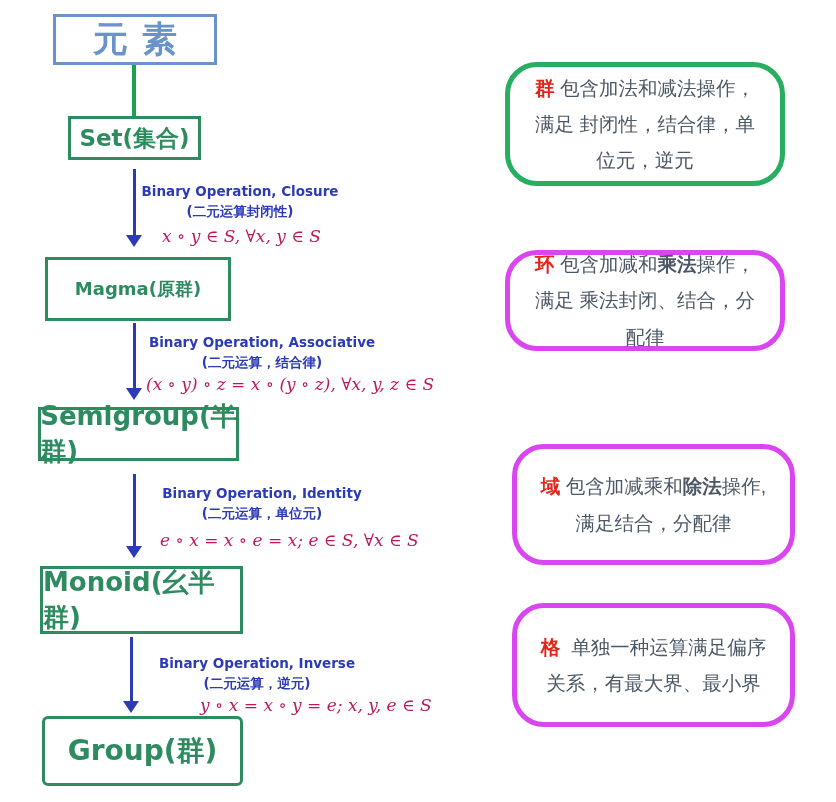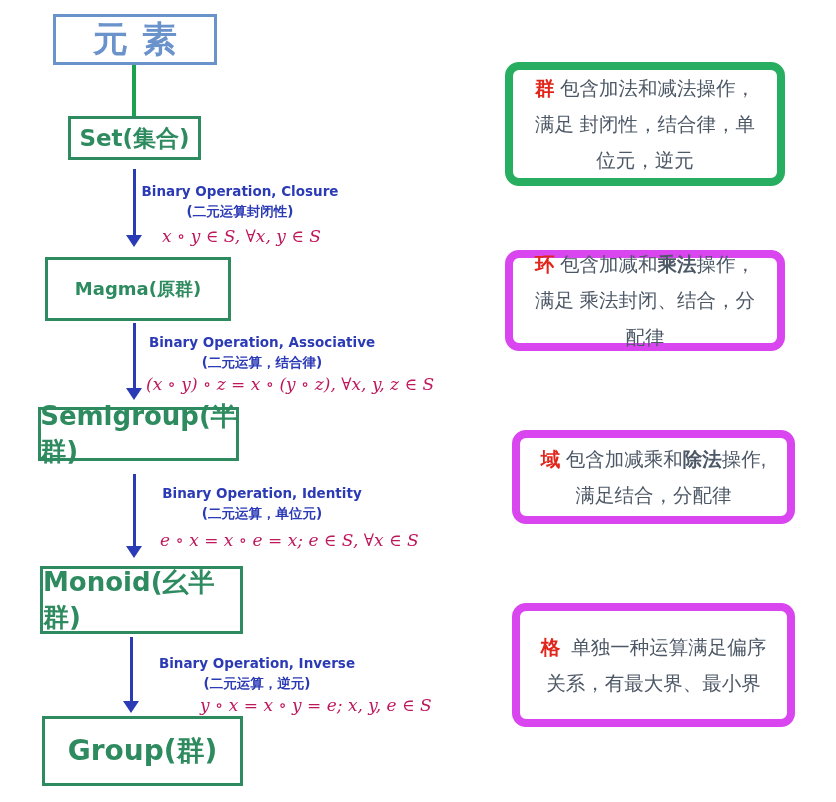--- a/index.html
+++ b/index.html
@@ -31,21 +31,21 @@
     font-size:13.5px;line-height:1.45;font-family:"DejaVu Sans",sans-serif;
   }
   .edge-label .zh{font-weight:600;}
   
   .formula{
     position:absolute;color:#be185d;font-family:"DejaVu Serif",serif;
     font-style:italic;font-size:17px;white-space:nowrap;
   }
   
   .note{
-    position:absolute;box-sizing:border-box;border:8px solid #d946ef;border-radius:14px;
+    position:absolute;box-sizing:border-box;border:5px solid #d946ef;border-radius:32px;
     display:flex;align-items:center;justify-content:center;background:#fff;
     padding:10px 17px;
   }
   .note-strong{border-color:#27ae60;}
   .note .txt{
     text-align:center;color:#4d5866;font-size:19.5px;line-height:1.85;
     white-space:pre-wrap;font-family:"Liberation Sans",sans-serif;
   }
   .note .term{color:#e1251b;font-weight:700;}
   .note .b{font-weight:700;}
@@ -110,33 +110,33 @@
   <div class="arrow" style="left:123px;top:637px;height:76px;">
     <div class="shaft"></div>
     <div class="head"></div>
   </div>
   <div class="edge-label" style="left:142px;top:654px;width:230px;">
     <div class="en">Binary Operation, Inverse</div>
     <div class="zh">(二元运算，逆元)</div>
   </div>
   <div class="formula" style="left:200px;top:695px;">y ∘ x = x ∘ y = e; x, y, e ∈ S</div>
 
-  <div class="node" style="left:42px;top:716px;width:201px;height:70px;font-size:28px;">
+  <div class="node" style="left:42px;top:716px;width:201px;height:70px;font-size:28px;border-radius:6px;">
     <span>Group(群)</span>
   </div>
 
   <div class="note note-strong" style="left:505px;top:62px;width:280px;height:124px;">
     <div class="txt"><span class="term">群</span><span> 包含加法和减法操作，满足 封闭性，结合律，单位元，逆元</span></div>
   </div>
 
   <div class="note" style="left:505px;top:250px;width:280px;height:101px;">
     <div class="txt"><span class="term">环</span><span> 包含加减和</span><span class="b">乘法</span><span>操作，满足 乘法封闭、结合，分配律</span></div>
   </div>
 
-  <div class="note" style="left:512px;top:430px;width:283px;height:94px;">
+  <div class="note" style="left:512px;top:444px;width:283px;height:121px;">
     <div class="txt"><span class="term">域</span><span> 包含加减乘和</span><span class="b">除法</span><span>操作, 满足结合，分配律</span></div>
   </div>
 
   <div class="note" style="left:512px;top:603px;width:283px;height:124px;">
     <div class="txt"><span class="term">格</span><span>  单独一种运算满足偏序关系，有最大界、最小界</span></div>
   </div>
 
 </div>
 
 </body></html>

